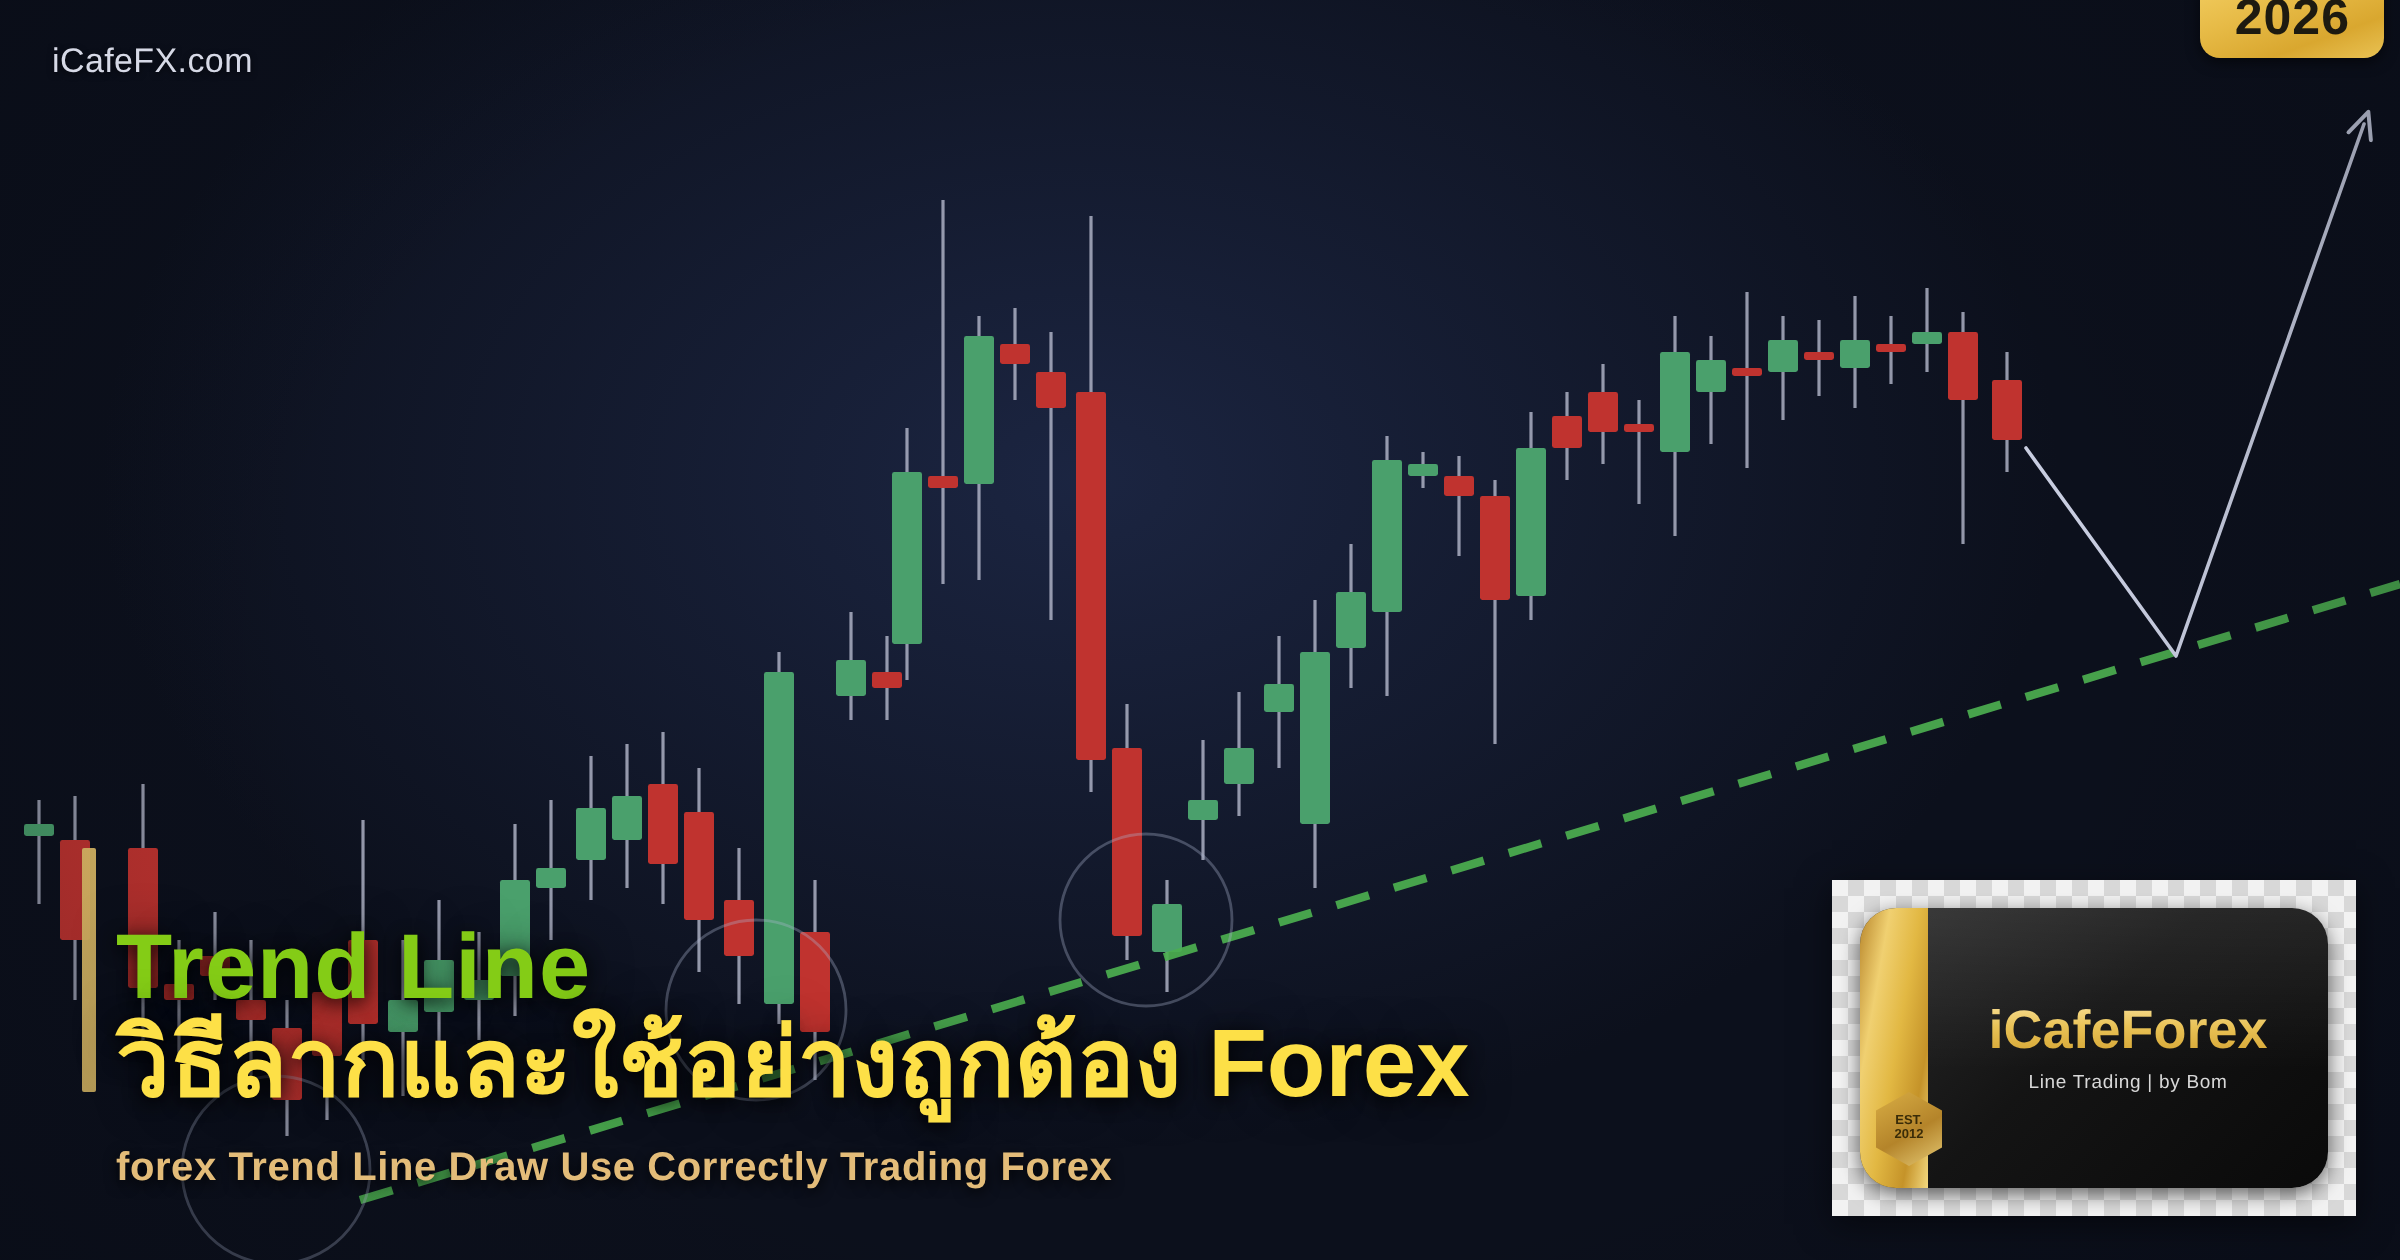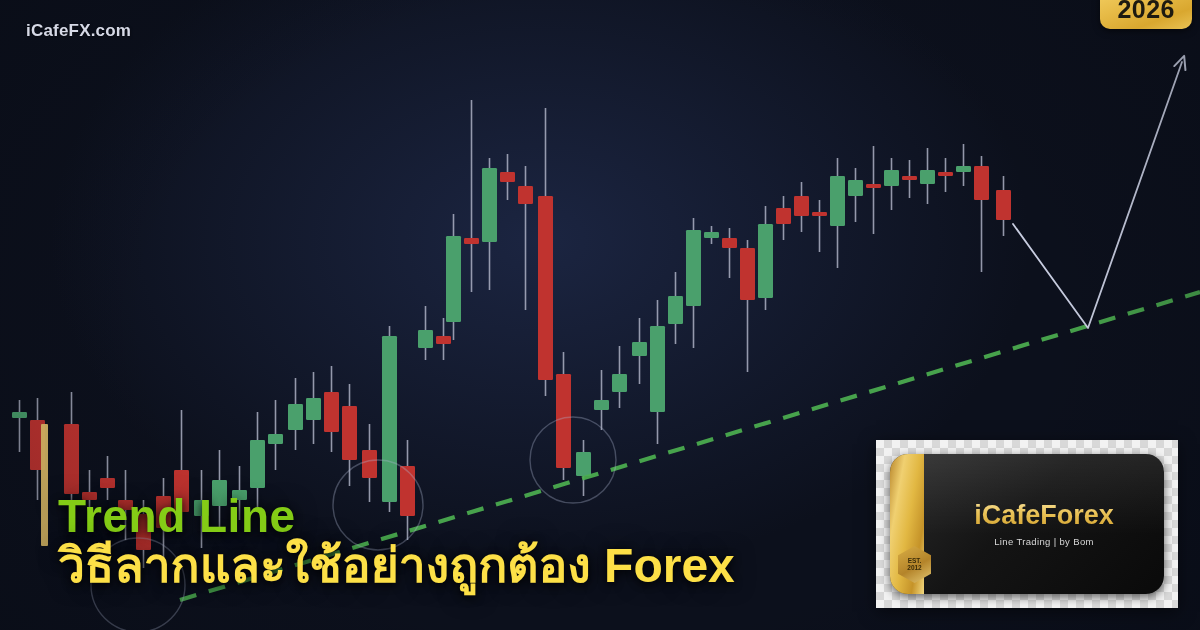--- a/index.html
+++ b/index.html
@@ -30,21 +30,21 @@
     background:radial-gradient(ellipse 1000px 700px at 50% 50%, rgba(0,0,0,0) 45%, rgba(5,8,16,.55) 100%);
     pointer-events:none;
   }
 
   .layer { position:absolute; inset:0; }
   svg.layer { display:block; }
 
   
   #brand {
     position:absolute; left:26px; top:21px;
-    font-size:17px; font-weight:bold; letter-spacing:.2px;
+    font-size:17px; font-weight:normal; letter-spacing:.2px;
     color:#d6d9e6;
     text-shadow:0 1px 3px rgba(0,0,0,.6);
     z-index:30;
   }
 
   
   #year-badge {
     position:absolute; right:8px; top:-12px;
     z-index:30;
     padding:9px 17px 7px;
@@ -70,21 +70,21 @@
   #subtitle {
     margin-top:10px;
     font-size:20px; font-weight:bold; color:#e3bc79;
     letter-spacing:.3px;
     text-shadow:0 2px 7px rgba(0,0,0,.9);
   }
 
   
   #logo-card {
     position:absolute; right:22px; bottom:22px; z-index:28;
-    width:302px; height:168px;
+    width:262px; height:168px;
     padding:14px;
     background-color:#f2f2f2;
     background-image:
       linear-gradient(45deg,#d8d8d8 25%, transparent 25%, transparent 75%, #d8d8d8 75%),
       linear-gradient(45deg,#d8d8d8 25%, transparent 25%, transparent 75%, #d8d8d8 75%);
     background-size:16px 16px;
     background-position:0 0, 8px 8px;
     box-shadow:0 4px 16px rgba(0,0,0,.5);
   }
   #logo-inner {
@@ -360,20 +360,21 @@
       <rect x="41" y="424" width="7" height="122" rx="1" fill="#e8c56a" opacity="0.95"></rect>
     </svg>
 
   <div id="brand">iCafeFX.com</div>
 
   <div id="year-badge">2026</div>
 
   <div id="headline">
     <div id="title-en">Trend Line</div>
     <div id="title-th">วิธีลากและใช้อย่างถูกต้อง Forex</div>
+    <div id="subtitle">forex Trend Line Draw Use Correctly Trading Forex</div>
   </div>
 
   <div id="logo-card">
     <div id="logo-inner">
       <div id="logo-gold-strip"></div>
       <div id="logo-gloss"></div>
       <div id="logo-text-wrap">
         <div id="logo-title">iCafeForex</div>
         <div id="logo-sub">Line Trading | by Bom</div>
       </div>

